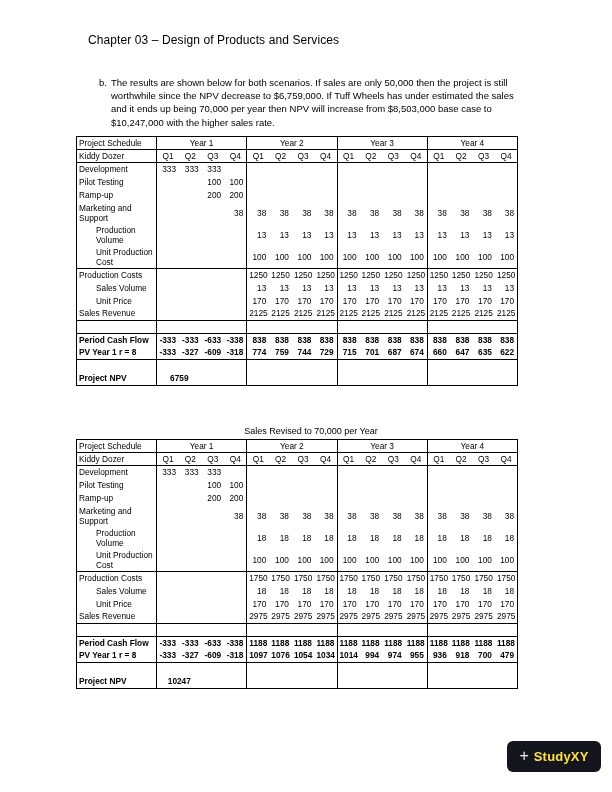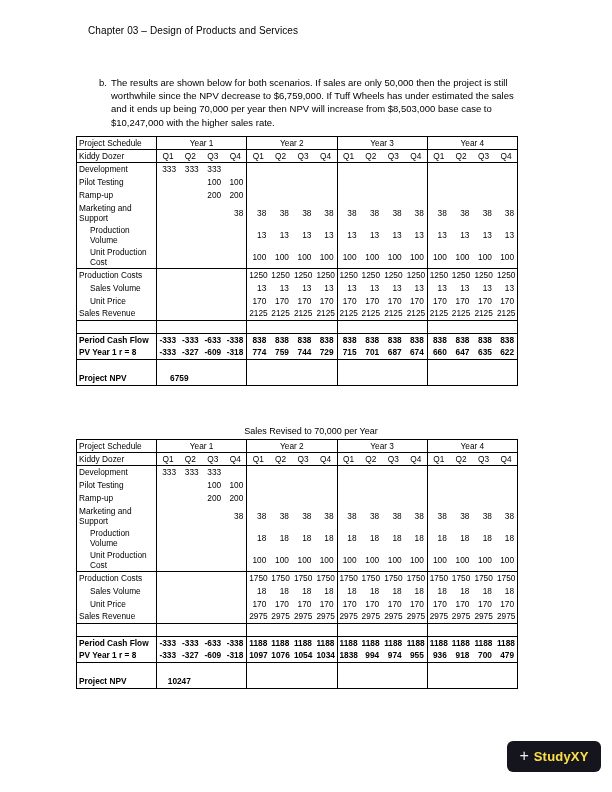--- a/index.html
+++ b/index.html
@@ -1,20 +1,20 @@
 <!DOCTYPE html>
 <html><head>
 <meta charset="utf-8">
 <style>
   * { margin:0; padding:0; box-sizing:border-box; }
   html, body { background:#ffffff; }
   body { font-family:"Liberation Sans", sans-serif; color:#000; }
   .page { position:relative; width:612px; height:792px; background:#fff; overflow:hidden; }
 
-  .chapter-header { position:absolute; left:88px; top:25px; font-size:10px; letter-spacing:0.1px; }
+  .chapter-header { position:absolute; left:88px; top:33px; font-size:12px; letter-spacing:0.1px; }
 
   .para { position:absolute; left:99px; top:76px; width:421px; font-size:9.5px; line-height:13.2px; padding-left:12px; text-indent:-12px; }
   .para .marker { margin-right:4px; }
 
   .table-block { position:absolute; left:76px; width:470px; }
   .tb0 { top:136px; }
   .tb1 { top:426px; }
   .tbl-title { text-align:center; font-size:9px; margin-bottom:3px; }
 
   table.fin { border-collapse:collapse; width:442px; table-layout:fixed; border:1px solid #000; }
@@ -22,21 +22,21 @@
   .fin th, .fin td { font-size:8.3px; line-height:10px; padding:1px 2px; font-weight:normal; vertical-align:middle; overflow:hidden; }
   .fin .lbl { text-align:left; border-right:1px solid #000; white-space:pre-line; padding-left:2px; }
   .fin .num { text-align:right; padding-right:3px; }
   .fin .vr { border-right:1px solid #000; }
   .fin tr.hb th, .fin tr.hb td { border-bottom:1px solid #000; }
   .fin .qh, .fin .yearh { text-align:center;margin-top:28px; }
   .fin tr.hrow { height:13px; }
   .fin tr.drow { height:13px; }
   .fin tr.sp { height:13px; }
   .fin tr.bold td, .fin .bold { font-weight:bold; }
-  .fin .indent { padding-left:13px; }
+  .fin .indent { padding-left:19px; }
   .fin .npv-val { text-align:center; font-weight:bold; }
 
   .footer-page { position:absolute; left:0; right:0; top:746px; text-align:center; font-size:9px; }
 
   .logo { position:absolute; right:11px; top:741px; width:94px; height:31px; background:#15151e; border-radius:6px; display:flex; align-items:center; justify-content:center; gap:5px; }
   .logo .plus { color:#ececf4; font-size:16px; font-weight:400; line-height:1; margin-top:-2px; }
   .logo .brand { color:#fde047; font-size:13px; font-weight:600; letter-spacing:0.2px; }
   .logo .brand b { font-weight:800; }
 </style>
 </head>
@@ -673,21 +673,21 @@
             <tr class="drow bold hb">
               <td class="lbl">PV Year 1 r = 8</td>
               <td class="num">-333</td>
               <td class="num">-327</td>
               <td class="num">-609</td>
               <td class="num vr">-318</td>
               <td class="num">1097</td>
               <td class="num">1076</td>
               <td class="num">1054</td>
               <td class="num vr">1034</td>
-              <td class="num">1838</td>
+              <td class="num">1014</td>
               <td class="num">994</td>
               <td class="num">974</td>
               <td class="num vr">955</td>
               <td class="num">936</td>
               <td class="num">918</td>
               <td class="num">700</td>
               <td class="num vr">479</td>
             </tr>
             <tr class="sp">
               <td class="lbl"></td>

